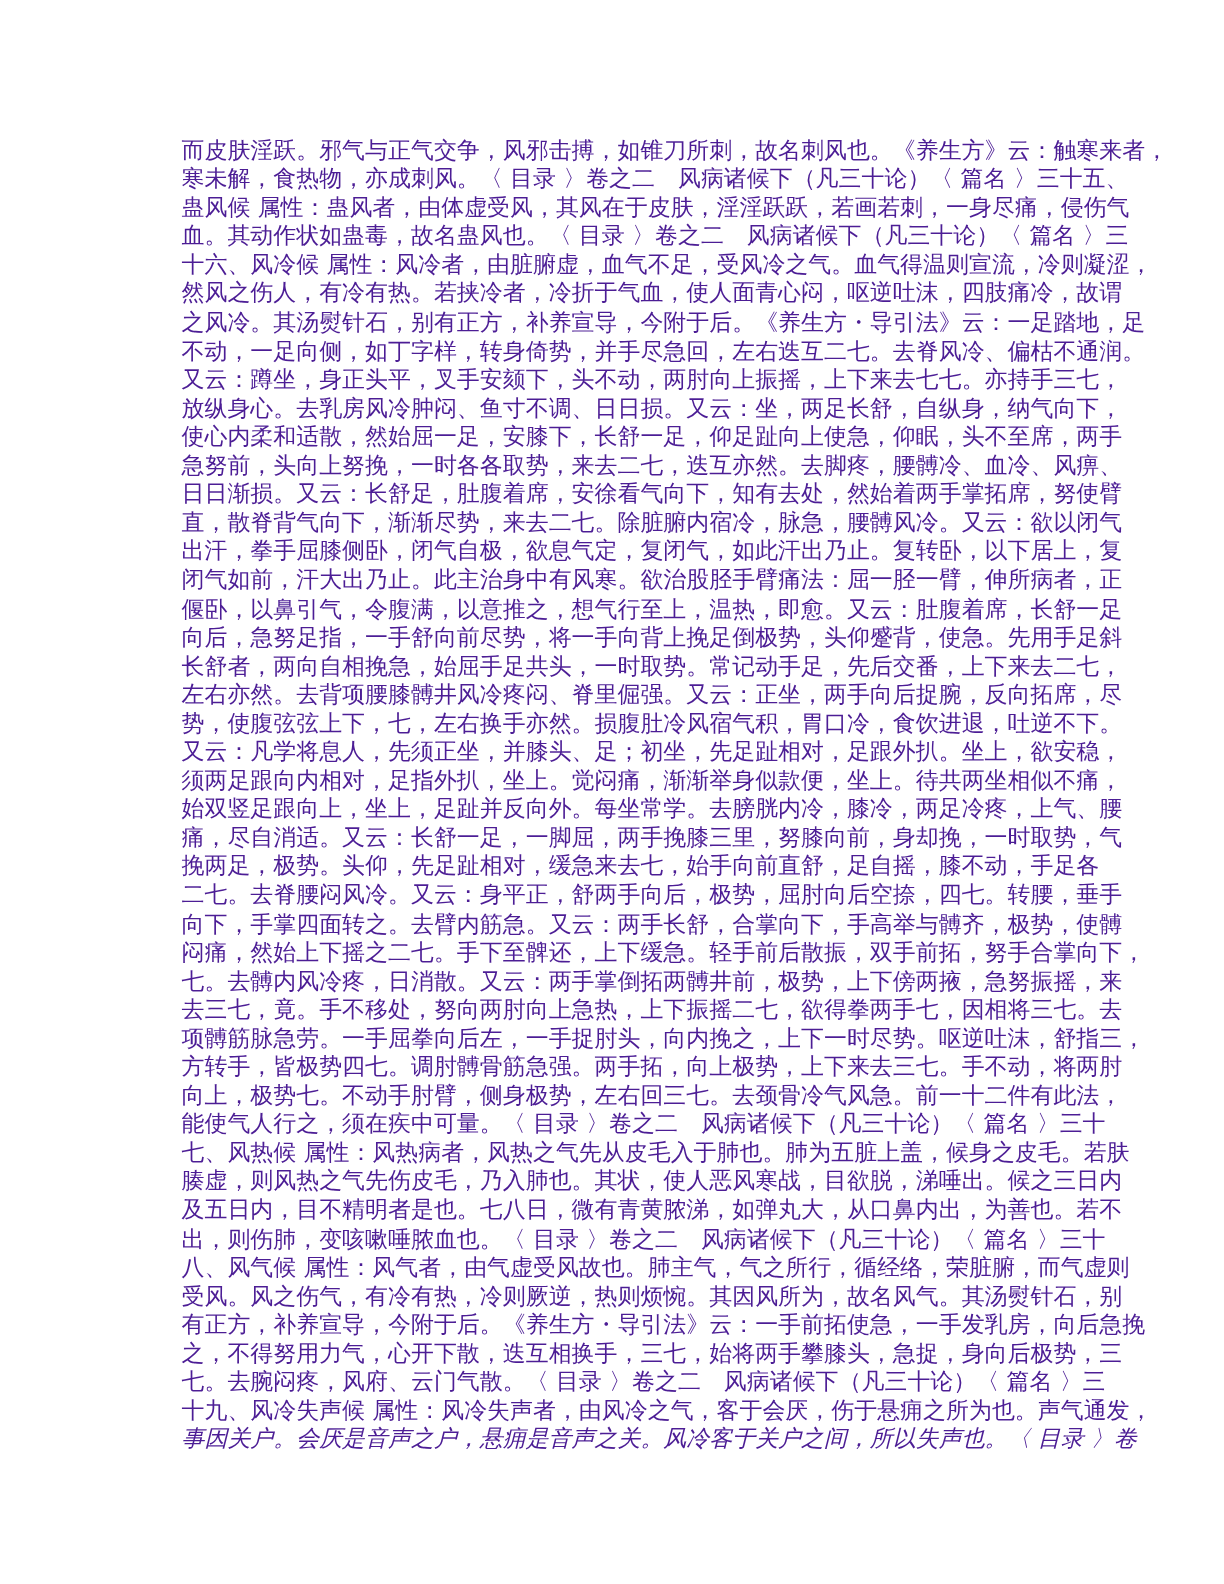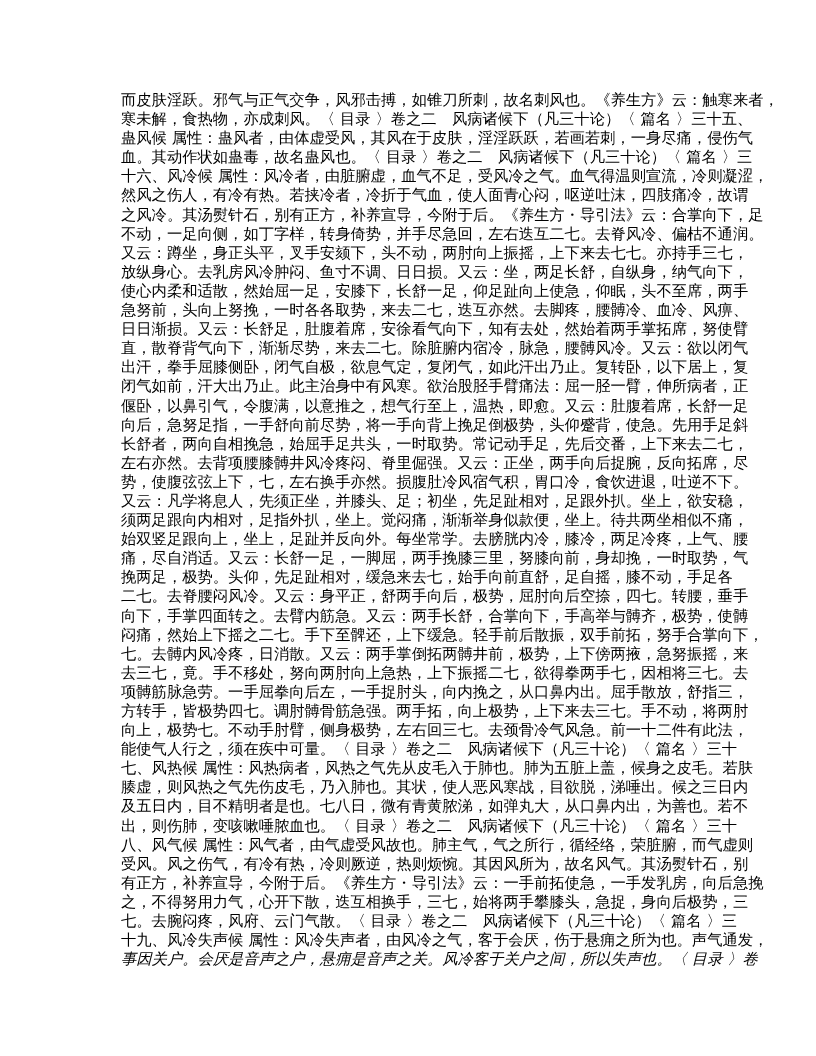--- a/index.html
+++ b/index.html
@@ -5,21 +5,21 @@
   html, body { margin: 0; padding: 0; background: #ffffff; }
   body { width: 816px; height: 1056px; position: relative; overflow: hidden; }
   .page {
     position: absolute;
     left: 121px;
     top: 91px;
     width: 590px;
     font-family: "DejaVu Serif", "Liberation Serif", serif;
     font-size: 15.3px;
     line-height: 19.1px;
-    color: #000000;
+    color: #4c1d95;
   }
   .line {
     display: block;
     white-space: nowrap;
     text-align: justify;
     text-align-last: justify;
     height: 19.1px;
     overflow: visible;
   }
   .line.last { text-align-last: left; font-style: italic; }
@@ -27,21 +27,21 @@
 </head>
 <body>
 
 <div class="page">
   <span class="line">而皮肤淫跃。邪气与正气交争，风邪击搏，如锥刀所刺，故名刺风也。《养生方》云：触寒来者，</span>
   <span class="line">寒未解，食热物，亦成刺风。〈 目录 〉卷之二　风病诸候下（凡三十论）〈 篇名 〉三十五、</span>
   <span class="line">蛊风候 属性：蛊风者，由体虚受风，其风在于皮肤，淫淫跃跃，若画若刺，一身尽痛，侵伤气</span>
   <span class="line">血。其动作状如蛊毒，故名蛊风也。〈 目录 〉卷之二　风病诸候下（凡三十论）〈 篇名 〉三</span>
   <span class="line">十六、风冷候 属性：风冷者，由脏腑虚，血气不足，受风冷之气。血气得温则宣流，冷则凝涩，</span>
   <span class="line">然风之伤人，有冷有热。若挟冷者，冷折于气血，使人面青心闷，呕逆吐沫，四肢痛冷，故谓</span>
-  <span class="line">之风冷。其汤熨针石，别有正方，补养宣导，今附于后。《养生方・导引法》云：合掌向下，足</span>
+  <span class="line">之风冷。其汤熨针石，别有正方，补养宣导，今附于后。《养生方・导引法》云：一足踏地，足</span>
   <span class="line">不动，一足向侧，如丁字样，转身倚势，并手尽急回，左右迭互二七。去脊风冷、偏枯不通润。</span>
   <span class="line">又云：蹲坐，身正头平，叉手安颏下，头不动，两肘向上振摇，上下来去七七。亦持手三七，</span>
   <span class="line">放纵身心。去乳房风冷肿闷、鱼寸不调、日日损。又云：坐，两足长舒，自纵身，纳气向下，</span>
   <span class="line">使心内柔和适散，然始屈一足，安膝下，长舒一足，仰足趾向上使急，仰眠，头不至席，两手</span>
   <span class="line">急努前，头向上努挽，一时各各取势，来去二七，迭互亦然。去脚疼，腰髆冷、血冷、风痹、</span>
   <span class="line">日日渐损。又云：长舒足，肚腹着席，安徐看气向下，知有去处，然始着两手掌拓席，努使臂</span>
   <span class="line">直，散脊背气向下，渐渐尽势，来去二七。除脏腑内宿冷，脉急，腰髆风冷。又云：欲以闭气</span>
   <span class="line">出汗，拳手屈膝侧卧，闭气自极，欲息气定，复闭气，如此汗出乃止。复转卧，以下居上，复</span>
   <span class="line">闭气如前，汗大出乃止。此主治身中有风寒。欲治股胫手臂痛法：屈一胫一臂，伸所病者，正</span>
   <span class="line">偃卧，以鼻引气，令腹满，以意推之，想气行至上，温热，即愈。又云：肚腹着席，长舒一足</span>
@@ -52,21 +52,21 @@
   <span class="line">又云：凡学将息人，先须正坐，并膝头、足；初坐，先足趾相对，足跟外扒。坐上，欲安稳，</span>
   <span class="line">须两足跟向内相对，足指外扒，坐上。觉闷痛，渐渐举身似款便，坐上。待共两坐相似不痛，</span>
   <span class="line">始双竖足跟向上，坐上，足趾并反向外。每坐常学。去膀胱内冷，膝冷，两足冷疼，上气、腰</span>
   <span class="line">痛，尽自消适。又云：长舒一足，一脚屈，两手挽膝三里，努膝向前，身却挽，一时取势，气</span>
   <span class="line">挽两足，极势。头仰，先足趾相对，缓急来去七，始手向前直舒，足自摇，膝不动，手足各</span>
   <span class="line">二七。去脊腰闷风冷。又云：身平正，舒两手向后，极势，屈肘向后空捺，四七。转腰，垂手</span>
   <span class="line">向下，手掌四面转之。去臂内筋急。又云：两手长舒，合掌向下，手高举与髆齐，极势，使髆</span>
   <span class="line">闷痛，然始上下摇之二七。手下至髀还，上下缓急。轻手前后散振，双手前拓，努手合掌向下，</span>
   <span class="line">七。去髆内风冷疼，日消散。又云：两手掌倒拓两髆井前，极势，上下傍两掖，急努振摇，来</span>
   <span class="line">去三七，竟。手不移处，努向两肘向上急热，上下振摇二七，欲得拳两手七，因相将三七。去</span>
-  <span class="line">项髆筋脉急劳。一手屈拳向后左，一手捉肘头，向内挽之，从口鼻内出。屈手散放，舒指三，</span>
+  <span class="line">项髆筋脉急劳。一手屈拳向后左，一手捉肘头，向内挽之，上下一时尽势。呕逆吐沫，舒指三，</span>
   <span class="line">方转手，皆极势四七。调肘髆骨筋急强。两手拓，向上极势，上下来去三七。手不动，将两肘</span>
   <span class="line">向上，极势七。不动手肘臂，侧身极势，左右回三七。去颈骨冷气风急。前一十二件有此法，</span>
   <span class="line">能使气人行之，须在疾中可量。〈 目录 〉卷之二　风病诸候下（凡三十论）〈 篇名 〉三十</span>
   <span class="line">七、风热候 属性：风热病者，风热之气先从皮毛入于肺也。肺为五脏上盖，候身之皮毛。若肤</span>
   <span class="line">腠虚，则风热之气先伤皮毛，乃入肺也。其状，使人恶风寒战，目欲脱，涕唾出。候之三日内</span>
   <span class="line">及五日内，目不精明者是也。七八日，微有青黄脓涕，如弹丸大，从口鼻内出，为善也。若不</span>
   <span class="line">出，则伤肺，变咳嗽唾脓血也。〈 目录 〉卷之二　风病诸候下（凡三十论）〈 篇名 〉三十</span>
   <span class="line">八、风气候 属性：风气者，由气虚受风故也。肺主气，气之所行，循经络，荣脏腑，而气虚则</span>
   <span class="line">受风。风之伤气，有冷有热，冷则厥逆，热则烦惋。其因风所为，故名风气。其汤熨针石，别</span>
   <span class="line">有正方，补养宣导，今附于后。《养生方・导引法》云：一手前拓使急，一手发乳房，向后急挽</span>

